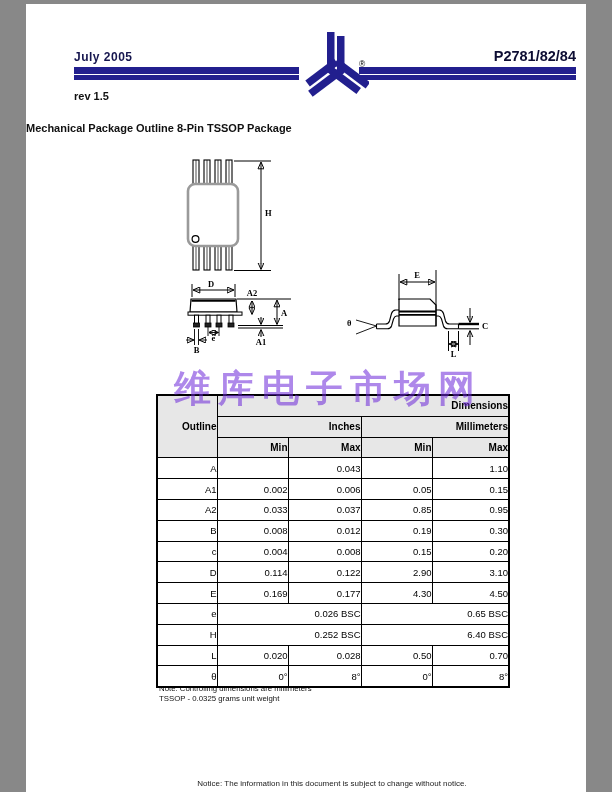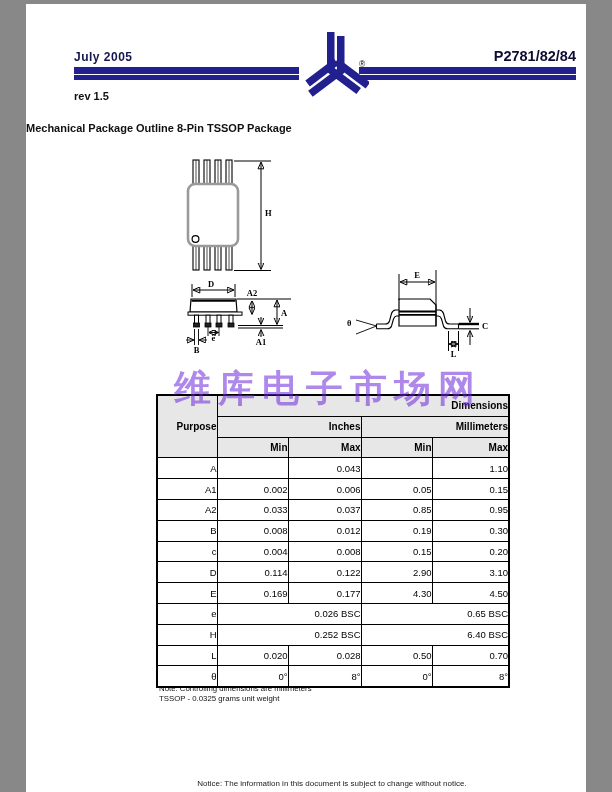--- a/index.html
+++ b/index.html
@@ -241,21 +241,21 @@
   <table class="dimtable">
     <colgroup>
       <col style="width:60px">
         <col style="width:71px">
         <col style="width:73px">
         <col style="width:71px">
         <col style="width:77px">
     </colgroup>
     <tbody>
       <tr>
-        <td rowspan="3" class="hdr">Purpose</td>
+        <td rowspan="3" class="hdr">Outline</td>
         <td colspan="4" class="hdr">Dimensions</td>
       </tr>
       <tr>
         <td colspan="2" class="hdr">Inches</td>
         <td colspan="2" class="hdr">Millimeters</td>
       </tr>
       <tr>
         <td class="hdr">Min</td>
         <td class="hdr">Max</td>
         <td class="hdr">Min</td>

